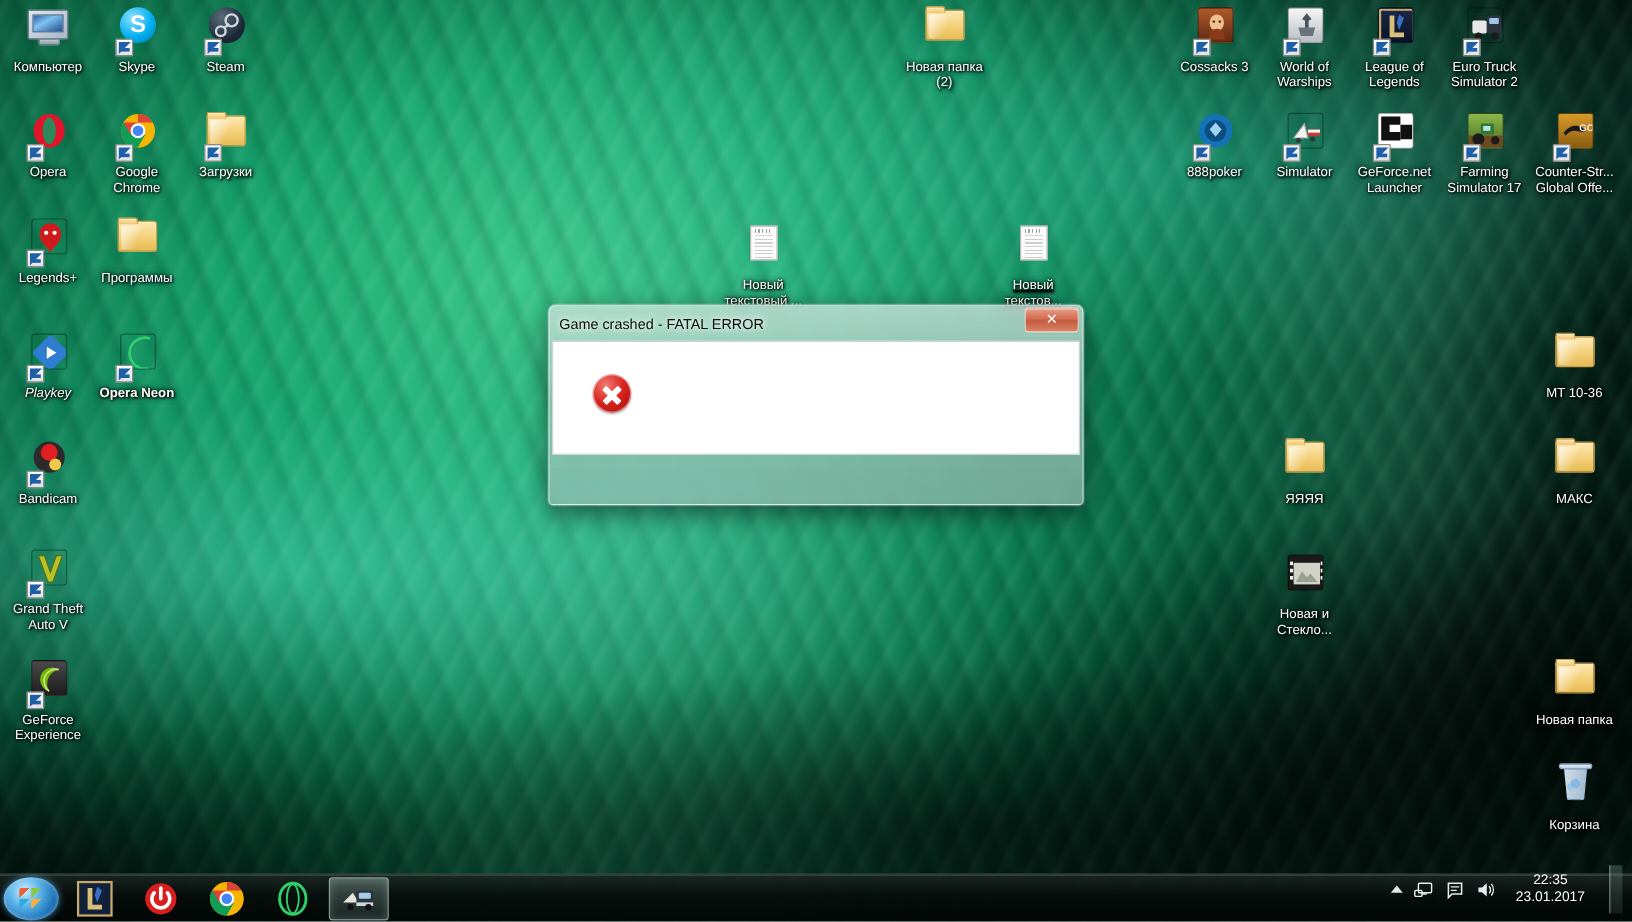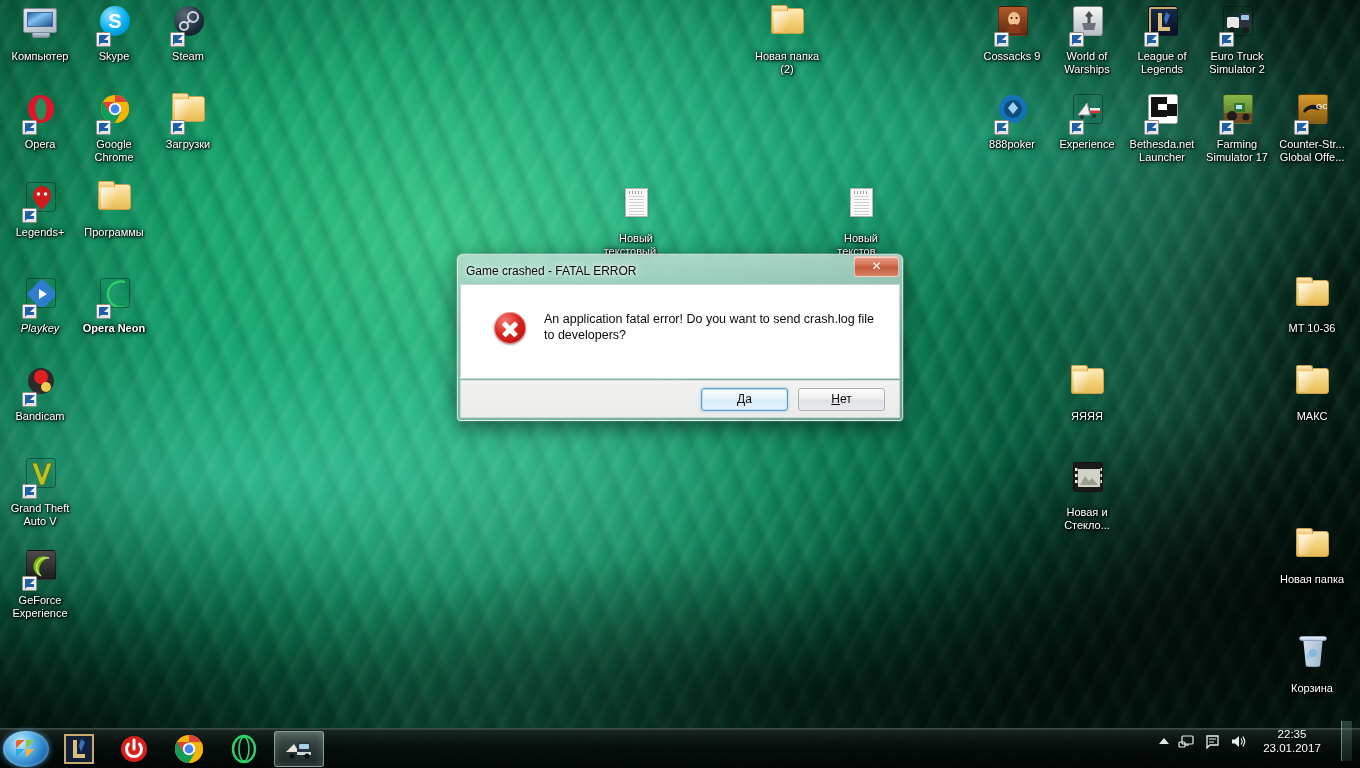--- a/index.html
+++ b/index.html
@@ -562,40 +562,40 @@
       </div>
       <div class="icon" style="left: 598px; top: 186px;">
         <div class="glyph">
           <div class="txtdoc">
             <div class="dots"></div>
             <div class="lines"></div>
           </div>
         </div>
         <div class="label">Новый текстовый ...</div>
       </div>
-      <div class="icon" style="left: 823px; top: 186px;">
+      <div class="icon" style="left: 823px; top: 186px; text-decoration: underline;">
         <div class="glyph">
           <div class="txtdoc">
             <div class="dots"></div>
             <div class="lines"></div>
           </div>
         </div>
         <div class="label">Новый текстов...</div>
       </div>
       <div class="icon" style="left: 974px; top: 4px;">
         <div class="glyph">
           <div class="tile" style="background:linear-gradient(#b05a2a,#5e2a12)"><svg width="30" height="30" viewBox="0 0 30 30">
               <ellipse cx="15" cy="12" rx="6" ry="7" fill="#f0c08a"></ellipse>
               <path d="M8 26c0-6 3-9 7-9s7 3 7 9z" fill="#8b3a1a"></path>
               <circle cx="12.5" cy="11" r="1" fill="#2a1408"></circle>
               <circle cx="17.5" cy="11" r="1" fill="#2a1408"></circle>
             </svg></div>
           <div class="shortcut-ovl"></div>
         </div>
-        <div class="label">Cossacks 9</div>
+        <div class="label">Cossacks 3</div>
       </div>
       <div class="icon" style="left: 1049px; top: 4px;">
         <div class="glyph">
           <div class="tile" style="background:linear-gradient(#f6f6f6,#b9bdc2)"><svg width="30" height="30" viewBox="0 0 30 30">
               <path d="M15 4l4 5-4 2-4-2z" fill="#4a5258"></path>
               <rect x="13.5" y="10" width="3" height="13" fill="#4a5258"></rect>
               <path d="M8 16h14l-2 7H10z" fill="#6a737a"></path>
             </svg></div>
           <div class="shortcut-ovl"></div>
         </div>
@@ -640,32 +640,32 @@
         <div class="glyph">
           <div class="tile" style="background:transparent"><svg width="30" height="30" viewBox="0 0 30 30">
               <path d="M4 20l9-12 3 12z" fill="#f2f2f2" stroke="#9aa0a6"></path>
               <rect x="16" y="13" width="10" height="5" fill="#e03030"></rect>
               <rect x="16" y="13" width="10" height="2.5" fill="#f6f6f6"></rect>
               <circle cx="8" cy="22" r="2" fill="#333"></circle>
               <circle cx="20" cy="21" r="2" fill="#333"></circle>
             </svg></div>
           <div class="shortcut-ovl"></div>
         </div>
-        <div class="label">Experience</div>
+        <div class="label">Simulator</div>
       </div>
       <div class="icon" style="left: 1124px; top: 92px;">
         <div class="glyph">
           <div class="tile" style="background:#ffffff"><svg width="30" height="30" viewBox="0 0 30 30">
               <rect x="0" y="0" width="30" height="30" fill="#fff"></rect>
               <path d="M2 2h16v7H9v6h9v7H2z" fill="#111"></path>
               <path d="M18 9h10v12H18z" fill="#111"></path>
             </svg></div>
           <div class="shortcut-ovl"></div>
         </div>
-        <div class="label">Bethesda.net Launcher</div>
+        <div class="label">GeForce.net Launcher</div>
       </div>
       <div class="icon" style="left: 1199px; top: 92px;">
         <div class="glyph">
           <div class="tile" style="background:linear-gradient(#8ab84a,#4c6b22)"><svg width="30" height="30" viewBox="0 0 30 30">
               <rect x="0" y="18" width="30" height="12" fill="#6d4a20"></rect>
               <rect x="10" y="8" width="11" height="9" rx="1" fill="#2f7a2f"></rect>
               <rect x="12" y="10" width="6" height="4" fill="#bfe0ef"></rect>
               <circle cx="8" cy="21" r="5" fill="#1c1c1c"></circle>
               <circle cx="22" cy="22" r="3.5" fill="#1c1c1c"></circle>
             </svg></div>
@@ -711,21 +711,21 @@
               <rect x="1" y="11" width="2.5" height="3" fill="#efefef"></rect>
               <rect x="1" y="17" width="2.5" height="3" fill="#efefef"></rect>
               <rect x="26.5" y="5" width="2.5" height="3" fill="#efefef"></rect>
               <rect x="26.5" y="11" width="2.5" height="3" fill="#efefef"></rect>
               <rect x="26.5" y="17" width="2.5" height="3" fill="#efefef"></rect>
               <path d="M6 22l5-9 4 5 3-3 6 7z" fill="#9aa08f"></path>
             </svg></div>
         </div>
         <div class="label">Новая и Стекло...</div>
       </div>
-      <div class="icon" style="left: 1274px; top: 527px;">
+      <div class="icon" style="left: 1274px; top: 548px;">
         <div class="glyph">
           <div class="folder"></div>
         </div>
         <div class="label">Новая папка</div>
       </div>
       <div class="icon" style="left: 1274px; top: 636px;">
         <div class="glyph">
           <div class="recycle-lid"></div>
           <div class="recycle"></div>
         </div>
@@ -736,31 +736,22 @@
   <div id="dialog">
     <div class="glass"></div>
 
     <div class="titlebar">
       <span class="title-text">Game crashed - FATAL ERROR</span>
       <div class="close-btn">✕</div>
     </div>
 
     <div class="dlg-body">
       <div class="err-icon"></div>
-      <div class="err-text">An application fatal error! Do you want to send crash.log file to developers?</div>
     </div>
 
-    <div class="dlg-footer">
-      <div class="dlg-btn default">
-        <u>Д</u><span>а</span>
-      </div>
-      <div class="dlg-btn">
-        <u>Н</u><span>ет</span>
-      </div>
-    </div>
   </div>
 
   <div id="taskbar">
     <div class="start-orb"></div>
     <div id="tb-host" style="display:flex;align-items:center;">
         <div class="tb-item">
           <div class="tb-ic"><svg width="30" height="30" viewBox="0 0 30 30">
               <rect x="1" y="1" width="28" height="28" fill="#12203a" stroke="#c8aa6e" stroke-width="2"></rect>
               <path d="M9 6h4v14h8v4H9z" fill="#d8c07a"></path>
               <path d="M17 5l4 3-4 10-2-6z" fill="#3a6fc4"></path>

